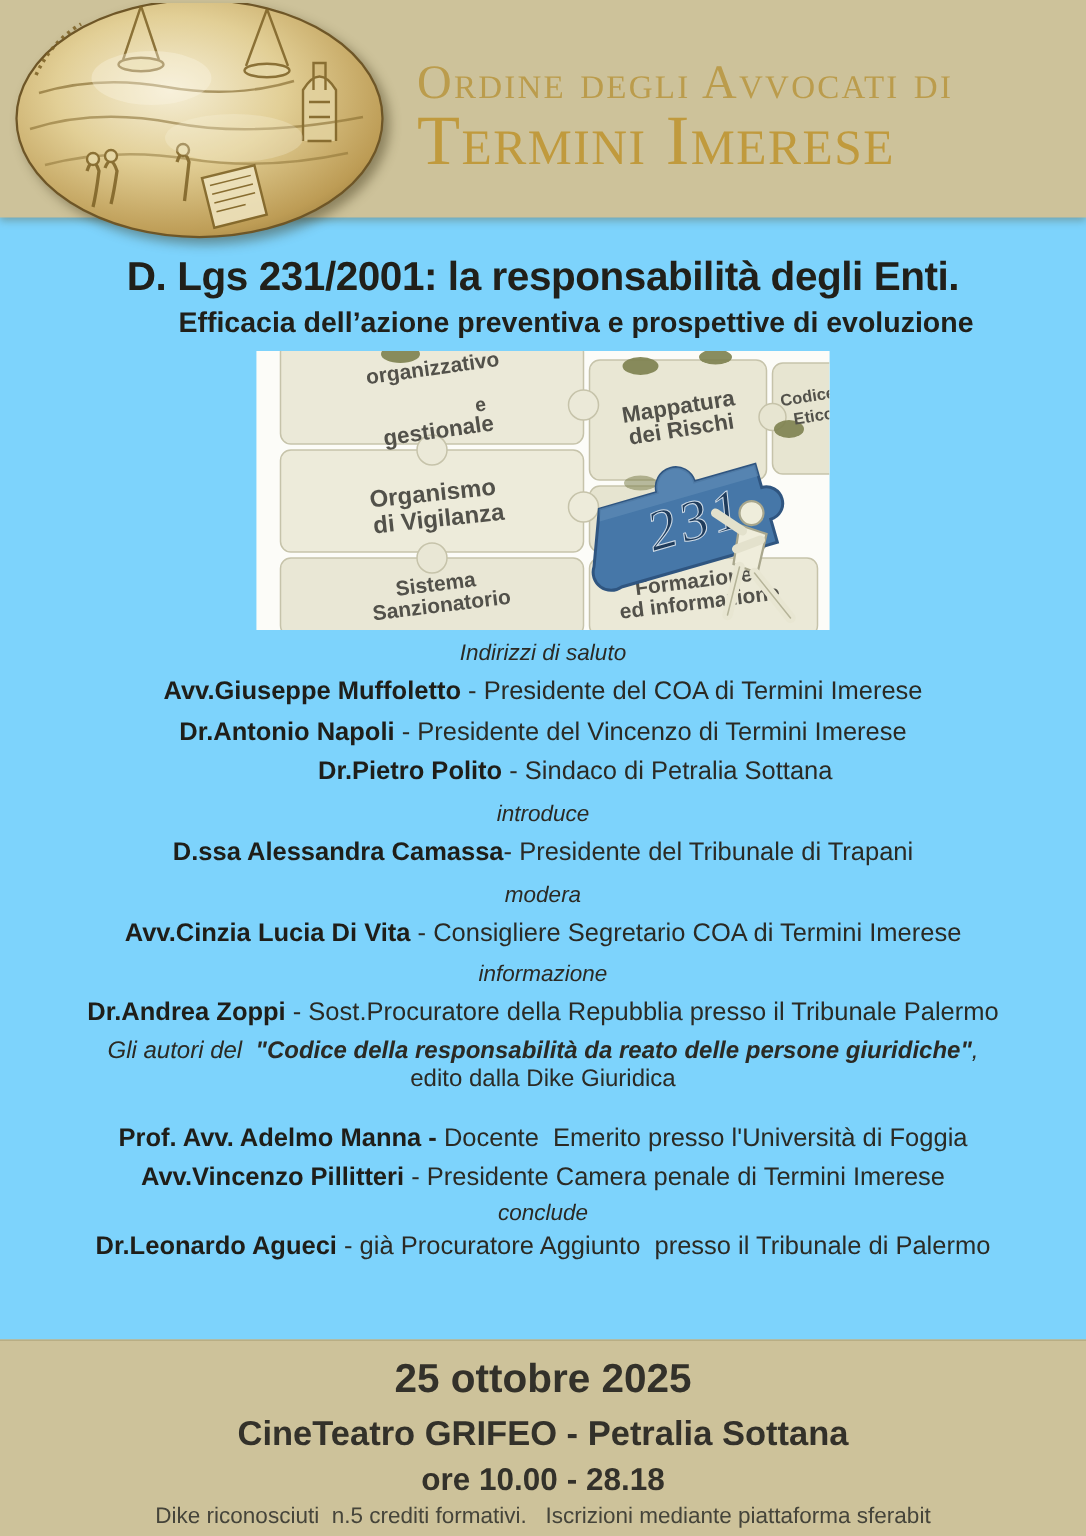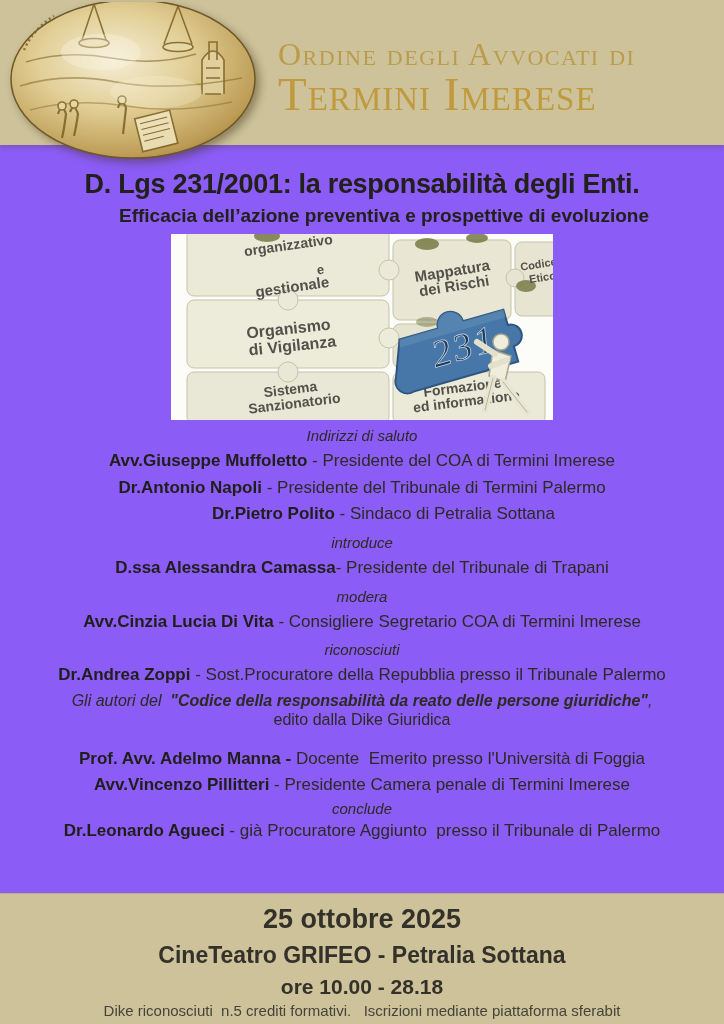--- a/index.html
+++ b/index.html
@@ -1,21 +1,21 @@
 <!DOCTYPE html>
 <html><head>
 <meta charset="utf-8">
 <style>
   * { margin: 0; padding: 0; box-sizing: border-box; }
   html, body { width: 724px; background: #ffffff; }
   body { font-family: "Liberation Sans", sans-serif; }
 
   .page {
     width: 724px; height: 1024px;
-    background: #8b5cf6;
+    background: #7dd3fc;
     display: flex; flex-direction: column;
     overflow: hidden; position: relative;
   }
 
   
   .header {
     position: relative;
     height: 145px; flex: 0 0 145px;
     background: #cdc29a;
     box-shadow: 0 2px 5px rgba(90,80,40,.35);
@@ -207,30 +207,30 @@
           <path d="M322 144 L314 176 M332 148 L356 178" stroke="#b5b398" stroke-width="1" fill="none"></path>
         </g>
       </svg>
     </div>
 
     <div class="program">
 
       <div class="section-heading">Indirizzi di saluto</div>
 
       <div class="entry"><span class="name">Avv.Giuseppe Muffoletto</span><span class="role"> - Presidente del COA di Termini Imerese</span></div>
-      <div class="entry"><span class="name">Dr.Antonio Napoli</span><span class="role"> - Presidente del Tribunale di Termini Palermo</span></div>
+      <div class="entry"><span class="name">Dr.Antonio Napoli</span><span class="role"> - Presidente del Vincenzo di Termini Imerese</span></div>
       <div class="entry tight"><span class="name">Dr.Pietro Polito</span><span class="role"> - Sindaco di Petralia Sottana</span></div>
 
       <div class="section-heading">introduce</div>
       <div class="entry"><span class="name">D.ssa Alessandra Camassa</span><span class="role">- Presidente del Tribunale di Trapani</span></div>
 
       <div class="section-heading">modera</div>
       <div class="entry"><span class="name">Avv.Cinzia Lucia Di Vita</span><span class="role"> - Consigliere Segretario COA di Termini Imerese</span></div>
 
-      <div class="section-heading">riconosciuti</div>
+      <div class="section-heading">informazione</div>
       <div class="entry"><span class="name">Dr.Andrea Zoppi</span><span class="role"> - Sost.Procuratore della Repubblia presso il Tribunale Palermo</span></div>
 
       <div class="authors-line"><span>Gli autori del  </span><span class="book">"Codice della responsabilità da reato delle persone giuridiche"</span><span>,</span></div>
       <div class="authors-sub">edito dalla Dike Giuridica</div>
 
       <div class="entry"><span class="name">Prof. Avv. Adelmo Manna -</span><span class="role"> Docente  Emerito presso l'Università di Foggia</span></div>
       <div class="entry"><span class="name">Avv.Vincenzo Pillitteri</span><span class="role"> - Presidente Camera penale di Termini Imerese</span></div>
 
       <div class="section-heading" style="margin:2px 0 1px;text-align:center;">conclude</div>
       <div class="entry"><span class="name">Dr.Leonardo Agueci</span><span class="role"> - già Procuratore Aggiunto  presso il Tribunale di Palermo</span></div>

